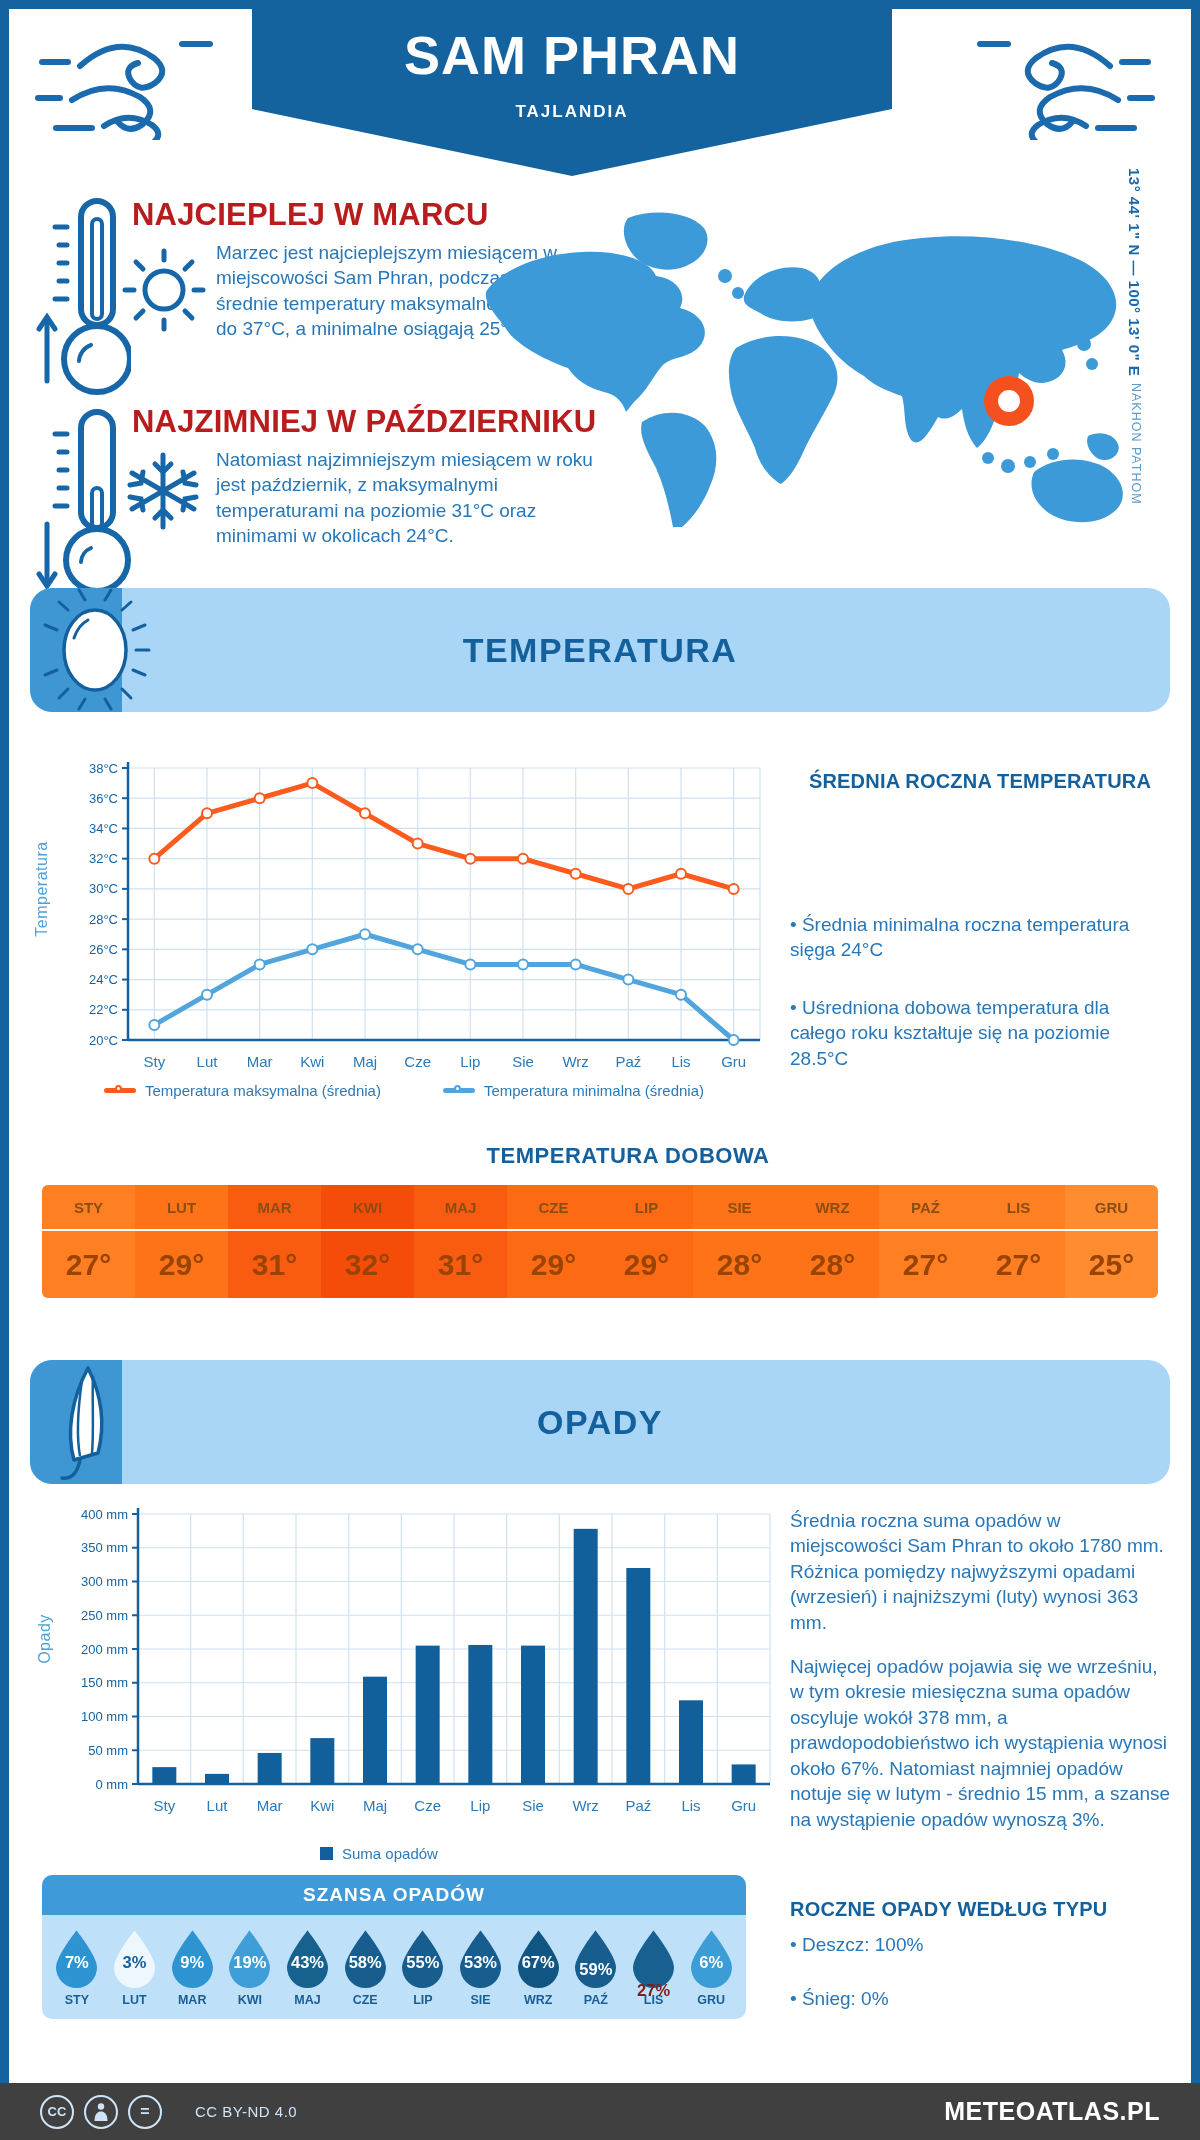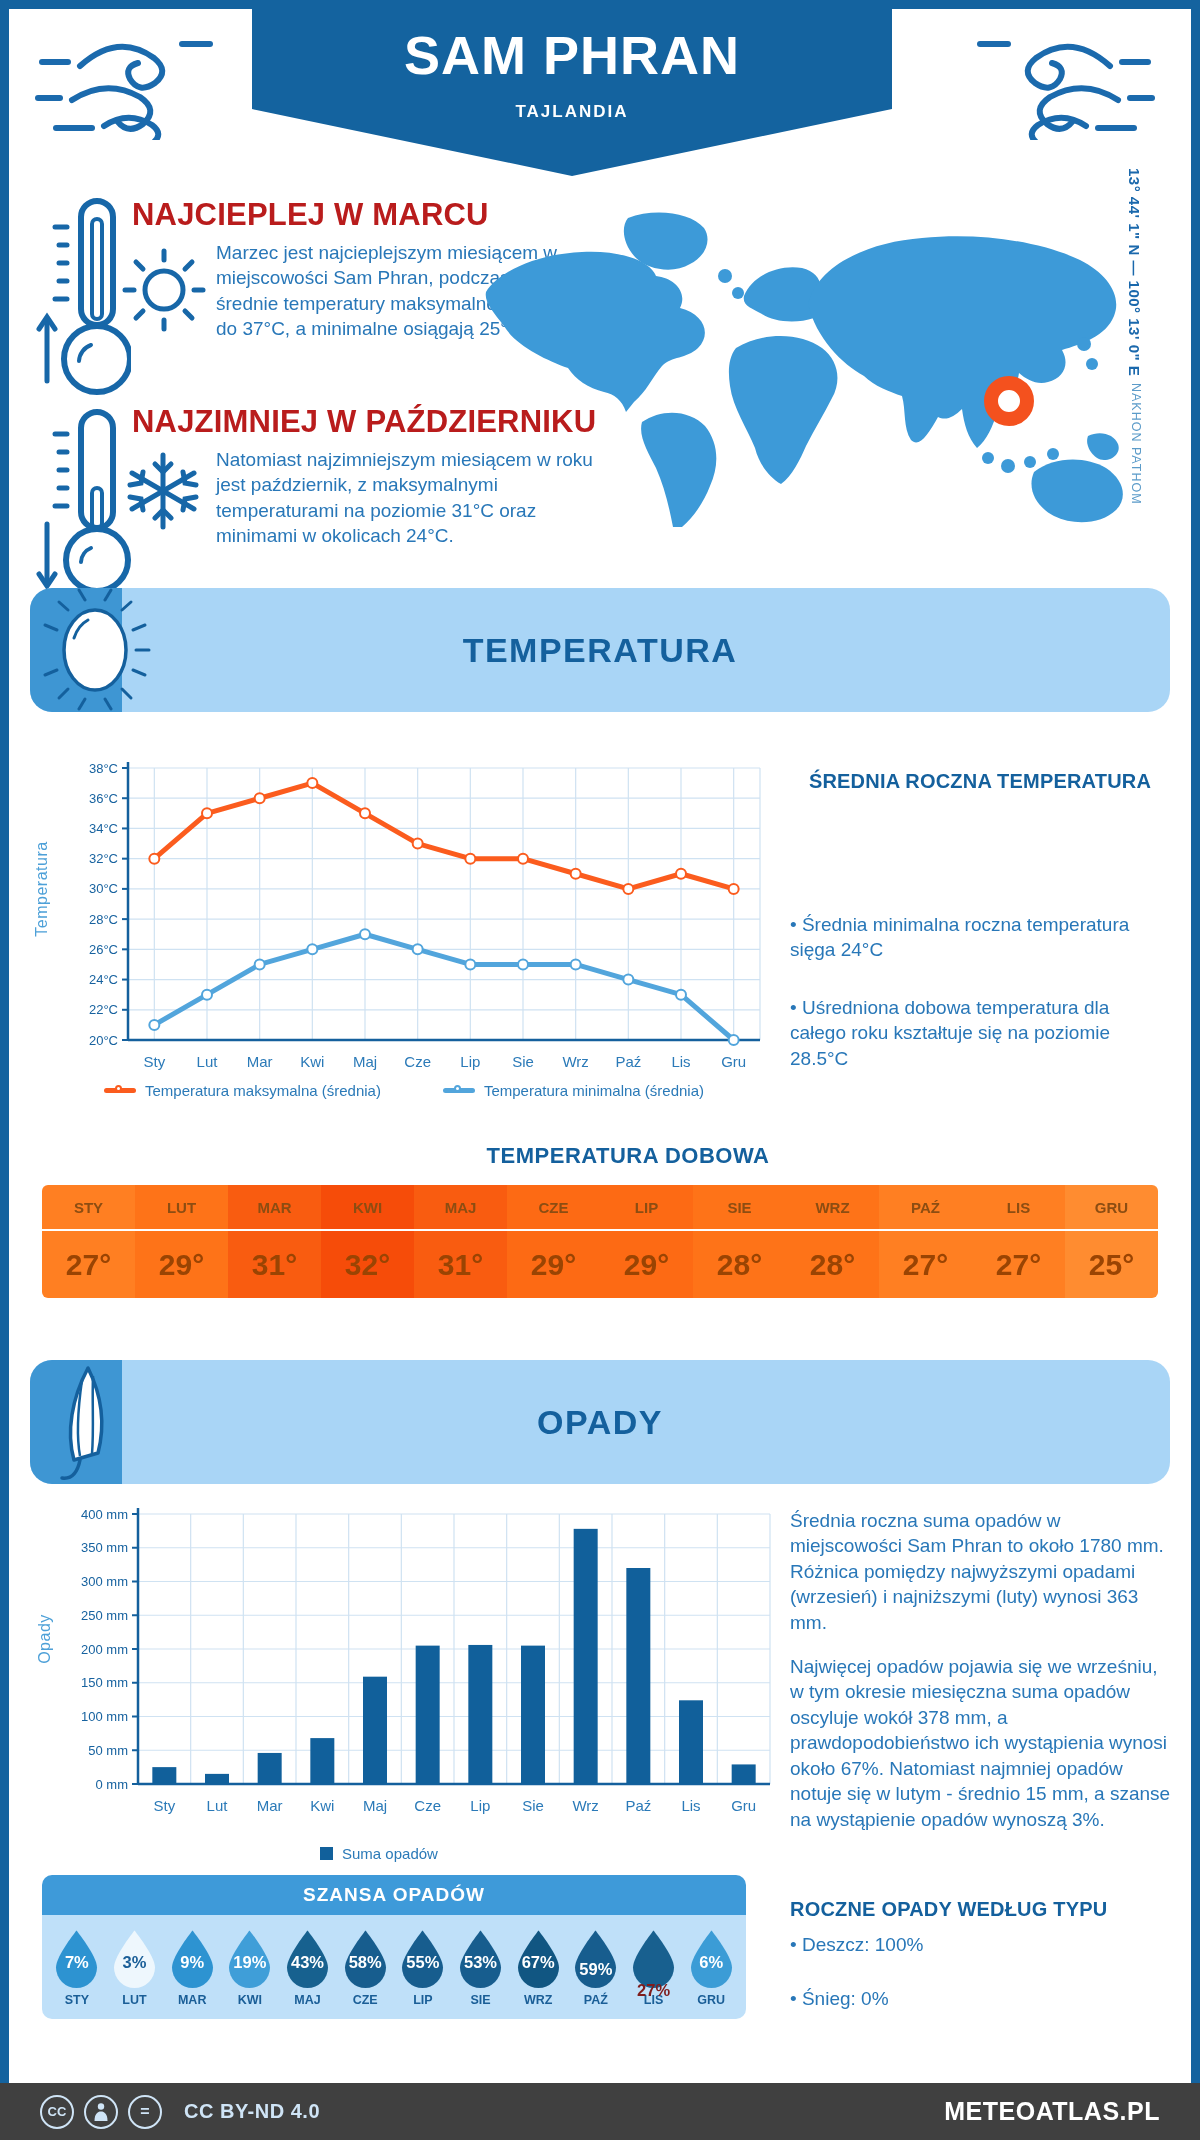--- a/index.html
+++ b/index.html
@@ -68,21 +68,21 @@
   .drop-wrap { position:relative; width:45px; height:59px; }
   .drop-pct { position:absolute; left:0; top:24px; width:100%; text-align:center;
     font-size:16.5px; font-weight:800; }
   .drop-month { margin-top:5px; font-size:12.5px; font-weight:800; color:#1a5e97; }
 
   
   .footer { left:0; top:2083px; width:1200px; height:57px; background:#404040;
     display:flex; align-items:center; padding:0 40px; color:#cfe4f6; }
   .cc-circle { width:34px; height:34px; border:2.5px solid #cfe4f6; border-radius:50%;
     display:flex; align-items:center; justify-content:center; font-weight:700; margin-right:10px; }
-  .license { margin-left:12px; font-size:20px; font-weight:700; letter-spacing:0.5px; }
+  .license { margin-left:23px; font-size:15px; font-weight:400; letter-spacing:0.5px; }
   .brand { margin-left:auto; font-size:25px; font-weight:800; color:#ffffff; letter-spacing:0.5px; }
 
   svg text { font-family:"Liberation Sans","DejaVu Sans",sans-serif; }
 </style>
 </head>
 <body>
 
 <div class="page">
 
   <div class="abs edge" style="left:0;top:0;width:9px;height:2140px;"></div>

